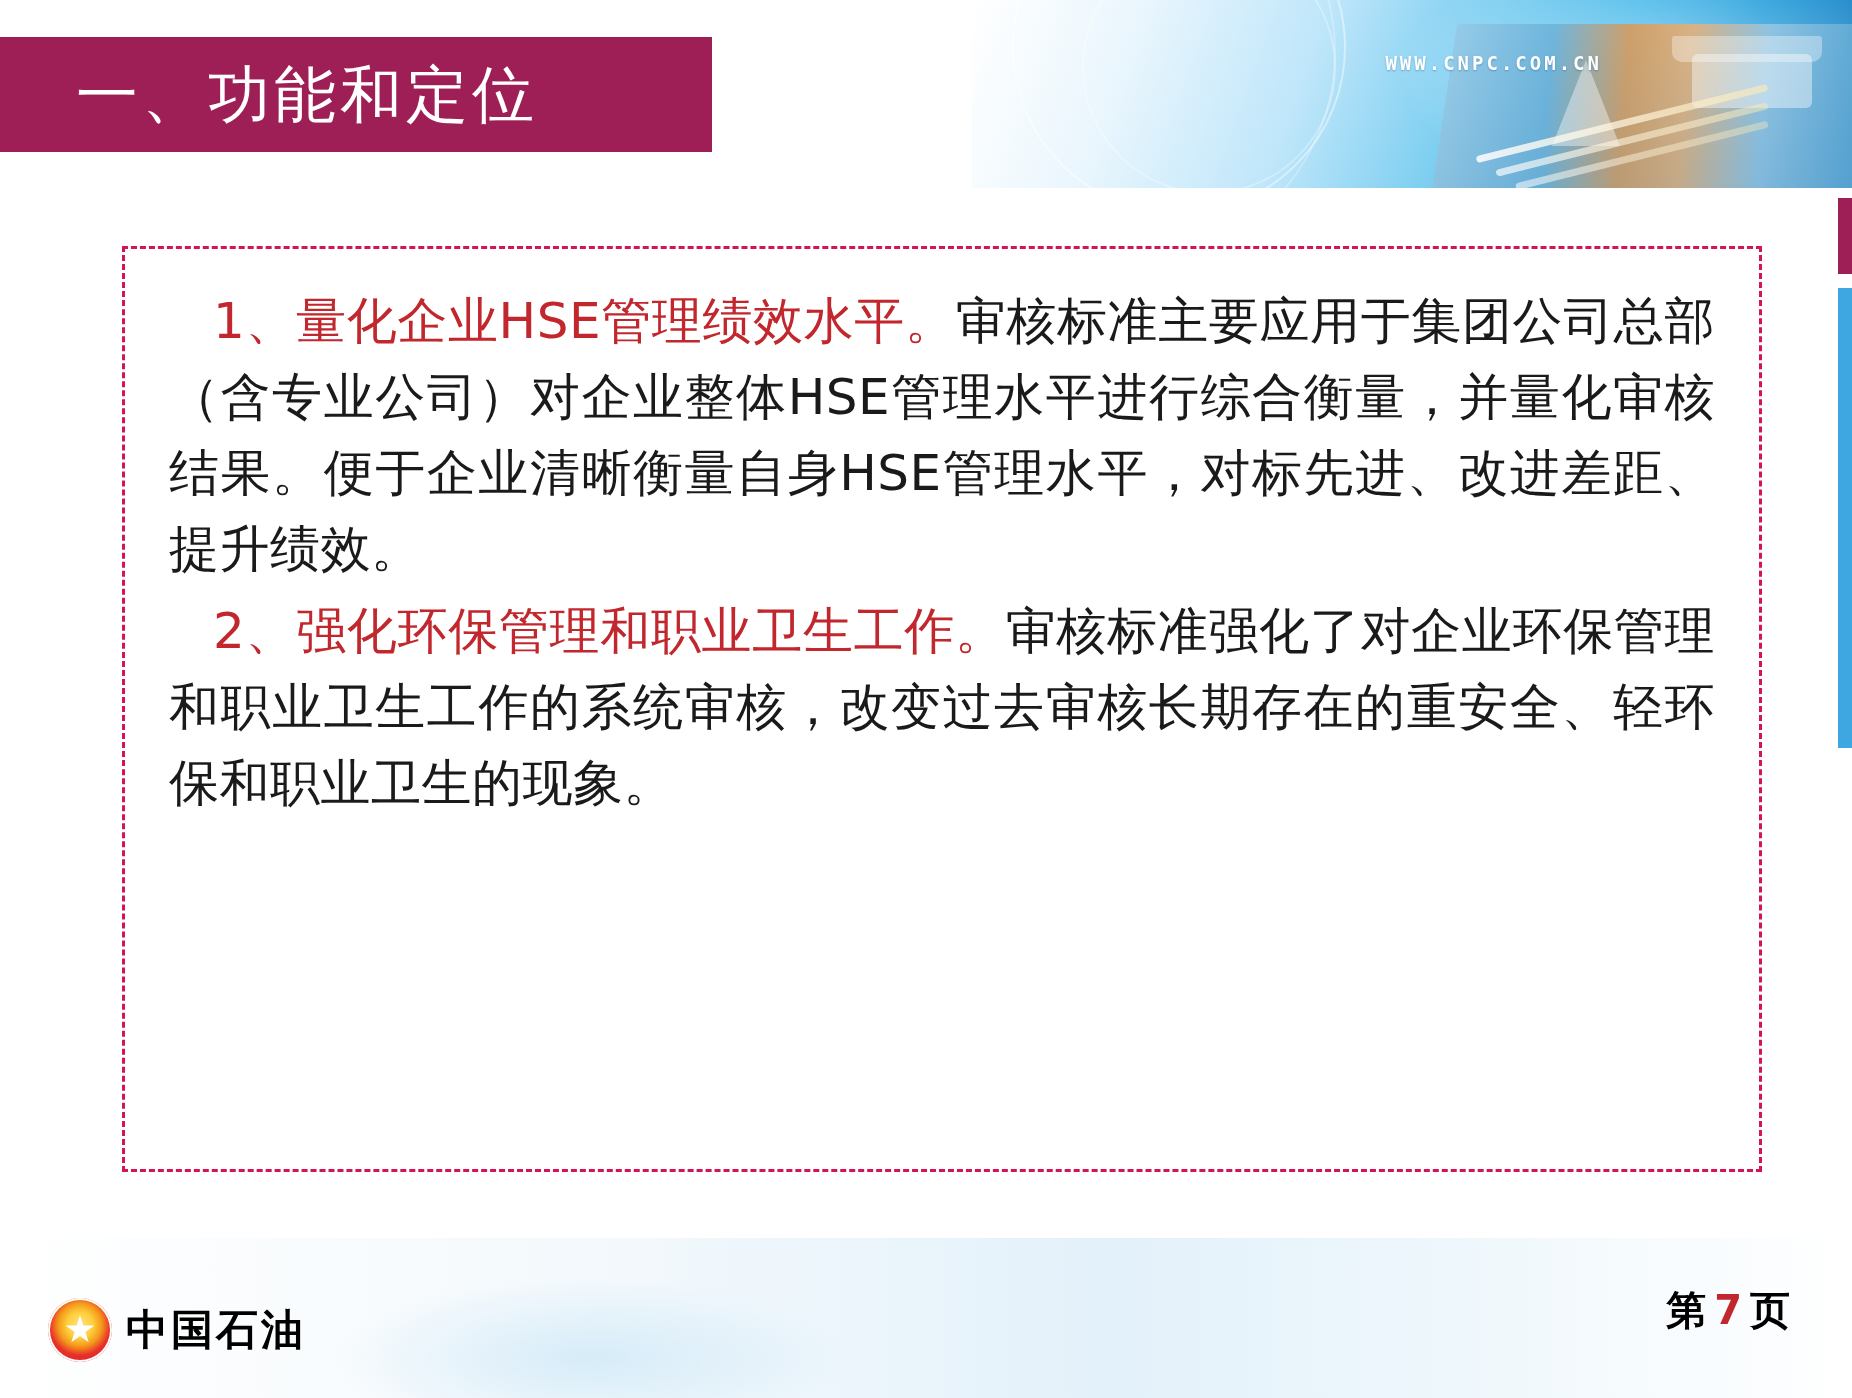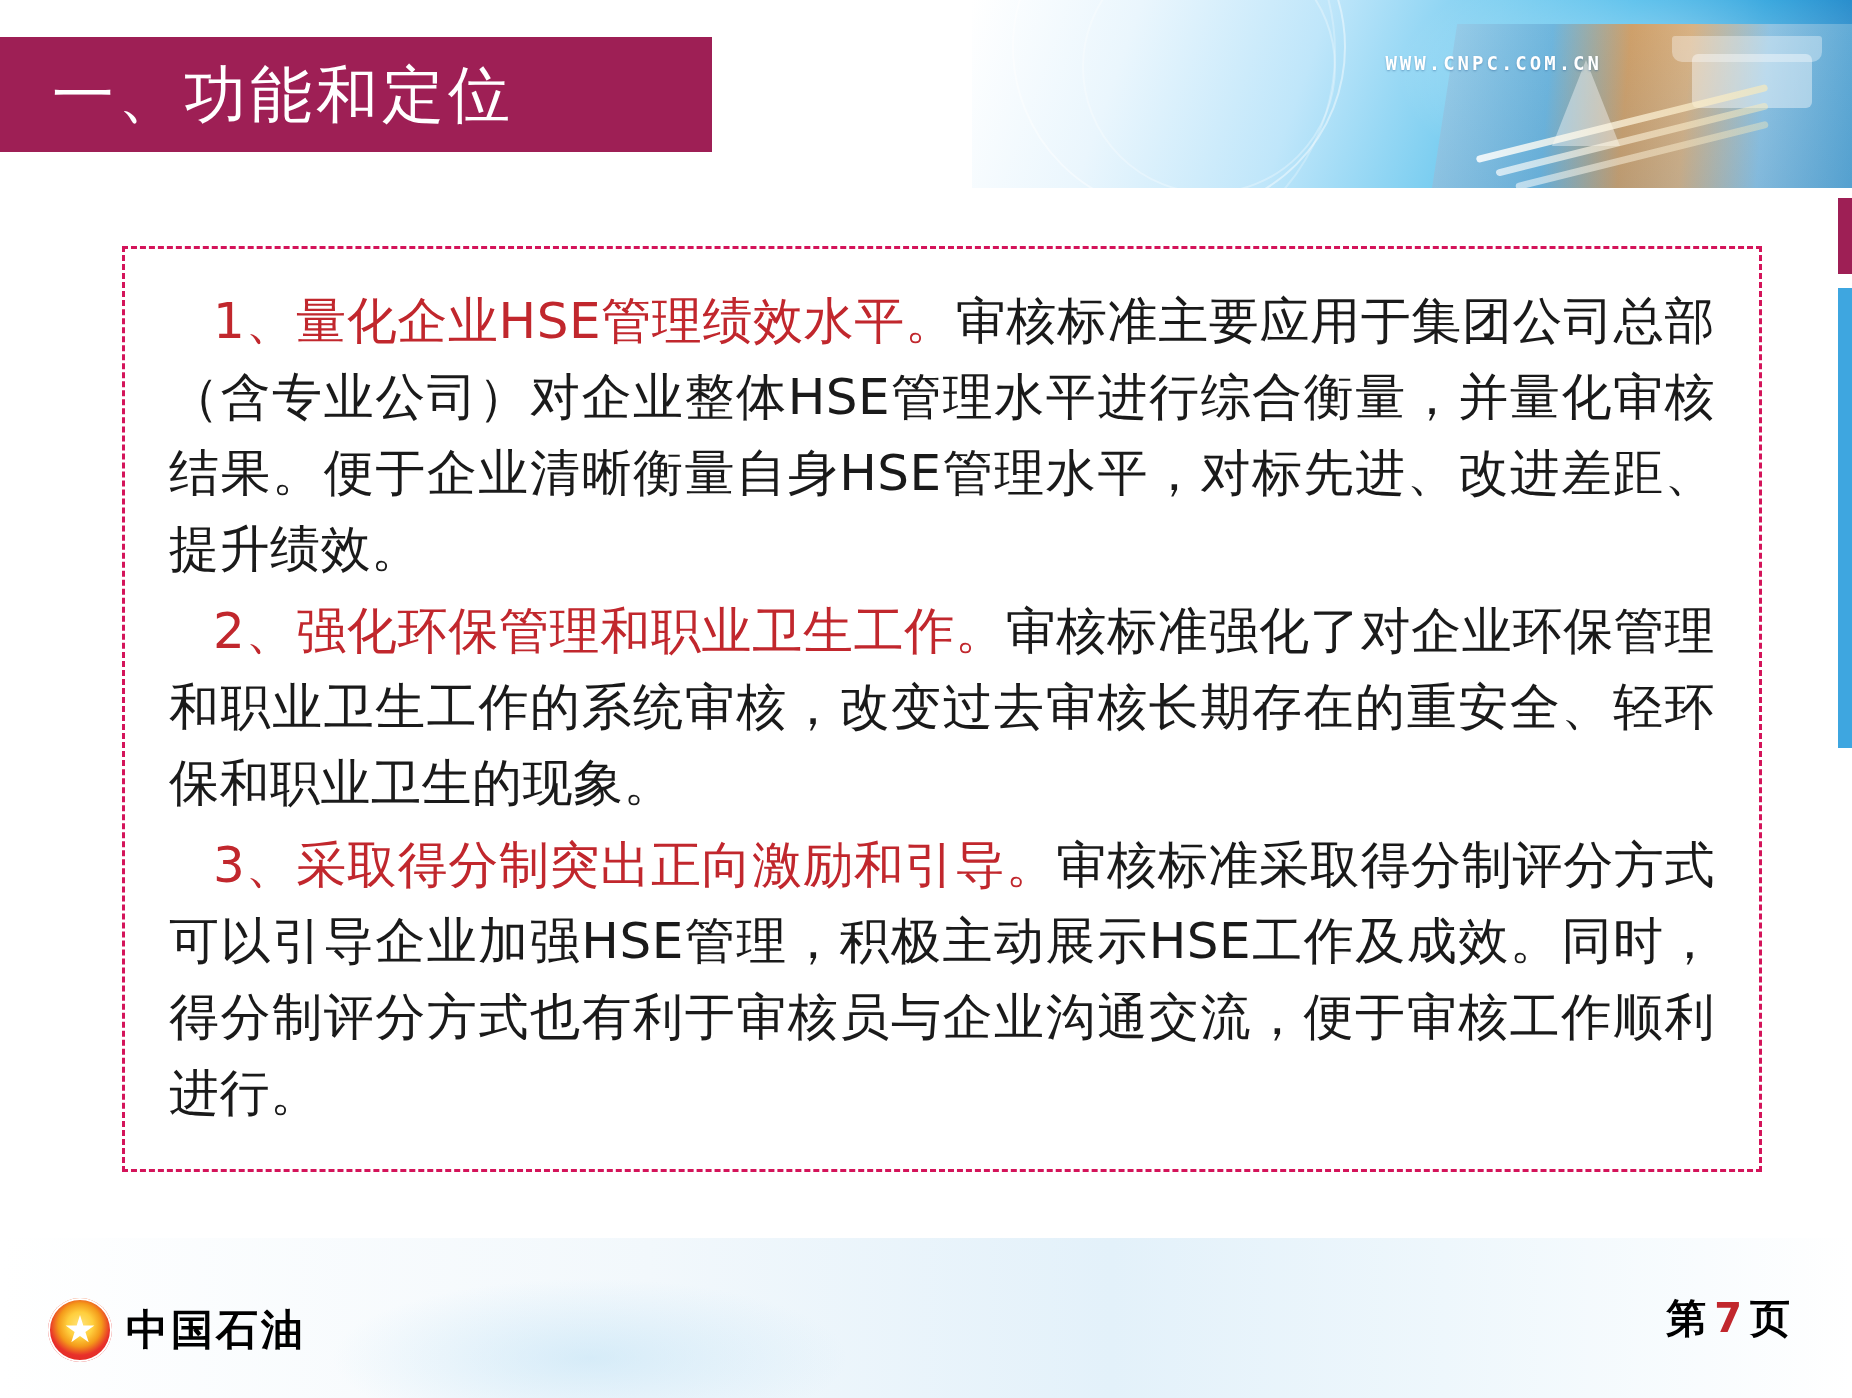--- a/index.html
+++ b/index.html
@@ -116,21 +116,21 @@
     height: 115px;
     background: #9e1f55;
     display: flex;
     align-items: center;
   }
   .title-text {
     color: #ffffff;
     font-size: 62px;
     line-height: 1;
     letter-spacing: 4px;
-    padding-left: 52px;
+    padding-left: 76px;
     font-family: "DejaVu Sans", "Liberation Sans", sans-serif;
   }
 
   
   .edge-bar {
     position: absolute;
     right: 0;
     width: 14px;
   }
   .edge-bar.top    { top: 198px;  height: 76px;  background: #9e1f55; }
@@ -207,21 +207,21 @@
     margin-left: 14px;
     font-size: 42px;
     font-weight: bold;
     color: #000000;
     letter-spacing: 3px;
     font-family: "DejaVu Serif", "Liberation Serif", serif;
   }
   .page-num {
     position: absolute;
     right: 60px;
-    bottom: 52px;
+    bottom: 60px;
     font-size: 40px;
     color: #000000;
     font-weight: bold;
     letter-spacing: 2px;
     margin-top: 40px;
   }
   .page-num .num {
     color: #c1272d;
     margin: 0 6px;
   }
@@ -258,23 +258,20 @@
   <div class="content-box">
 
     <p class="para">
       <span class="hl">1、量化企业HSE管理绩效水平。</span><span>审核标准主要应用于集团公司总部（含专业公司）对企业整体HSE管理水平进行综合衡量，并量化审核结果。便于企业清晰衡量自身HSE管理水平，对标先进、改进差距、提升绩效。</span>
     </p>
 
     <p class="para">
       <span class="hl">2、强化环保管理和职业卫生工作。</span><span>审核标准强化了对企业环保管理和职业卫生工作的系统审核，改变过去审核长期存在的重安全、轻环保和职业卫生的现象。</span>
     </p>
 
-    <p class="para">
-      <span class="hl">3、采取得分制突出正向激励和引导。</span><span>审核标准采取得分制评分方式可以引导企业加强HSE管理，积极主动展示HSE工作及成效。同时，得分制评分方式也有利于审核员与企业沟通交流，便于审核工作顺利进行。</span>
-    </p>
 
   </div>
 
   <div class="footer-wash"></div>
 
   <div class="logo-wrap">
     <div class="logo-mark"></div>
     <div class="logo-text">中国石油</div>
   </div>
 

